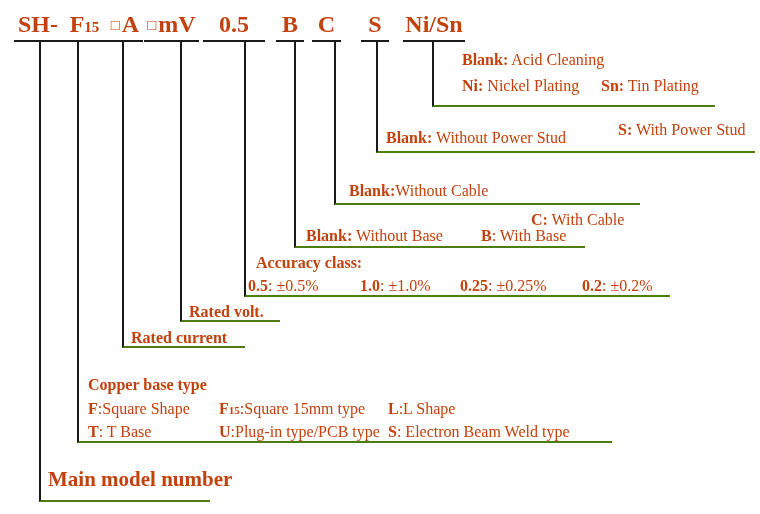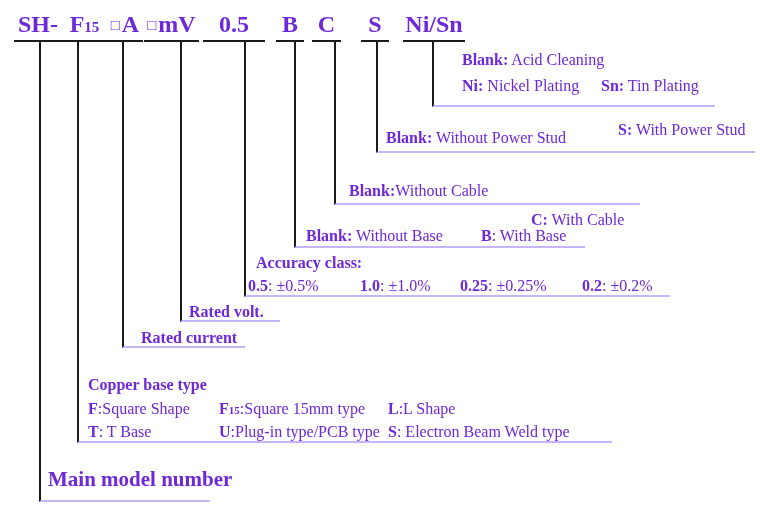--- a/index.html
+++ b/index.html
@@ -2,38 +2,38 @@
 <html><head>
 <meta charset="utf-8">
 <style>
   * { box-sizing: border-box; margin: 0; padding: 0; }
   html,body { background:#ffffff; }
   .stage {
     position: relative;
     width: 760px; height: 514px;
     background: #ffffff;
     font-family: "Liberation Serif", "DejaVu Serif", serif;
-    color: #6d28d9;
+    color: #c2410c;
     overflow: hidden;
   }
   
   .token {
     position: absolute; top: 10px; height: 32px;
     border-bottom: 2px solid #1a1a1a;
     display: flex; align-items: baseline; justify-content: center;
     font-weight: 700; font-size: 24px; line-height: 28px;
     white-space: nowrap;
   }
   .token .sq { font-size: 15px; font-weight: 700; margin-right: 2px; position: relative; top: -2px; }
   .token .sub { font-size: 15px; font-weight: 700; }
   
   .lbox {
     position: absolute; top: 42px;
     border-left: 2px solid #1a1a1a;
-    border-bottom: 2px solid #c4b5fd;
+    border-bottom: 2px solid #4d7c0f;
   }
   .lbox .txt {
     position: absolute; white-space: nowrap;
     font-size: 16px; line-height: 17px;
   }
   .b { font-weight: 700; }
   .t-bold { font-weight: 700; font-size: 16px; }
   .sub-sm { font-size: 11px; font-weight: 700; }
 </style>
 </head>
@@ -80,21 +80,21 @@
     <div class="txt t-bold" style="left:9px;top:334px;"><span>Copper base type</span></div>
     <div class="txt" style="left:9px;top:358px;"><span class="b">F</span><span>:Square Shape</span></div>
     <div class="txt" style="left:140px;top:358px;"><span class="b">F</span><span class="sub-sm">15</span><span>:Square 15mm type</span></div>
     <div class="txt" style="left:309px;top:358px;"><span class="b">L</span><span>:L Shape</span></div>
     <div class="txt" style="left:9px;top:381px;"><span class="b">T</span><span>: T Base</span></div>
     <div class="txt" style="left:140px;top:381px;"><span class="b">U</span><span>:Plug-in type/PCB type</span></div>
     <div class="txt" style="left:309px;top:381px;"><span class="b">S</span><span>: Electron Beam Weld type</span></div>
   </div>
 
   <div class="lbox" style="left:122px;width:123px;height:306px;">
-    <div class="txt t-bold" style="left:17px;top:287px;"><span>Rated current</span></div>
+    <div class="txt t-bold" style="left:7px;top:287px;"><span>Rated current</span></div>
   </div>
 
   <div class="lbox" style="left:180px;width:100px;height:280px;">
     <div class="txt t-bold" style="left:7px;top:261px;"><span>Rated volt.</span></div>
   </div>
 
   <div class="lbox" style="left:244px;width:426px;height:255px;">
     <div class="txt t-bold" style="left:10px;top:212px;"><span>Accuracy class:</span></div>
     <div class="txt" style="left:2px;top:235px;"><span class="b">0.5</span><span>: ±0.5%</span></div>
     <div class="txt" style="left:114px;top:235px;"><span class="b">1.0</span><span>: ±1.0%</span></div>

